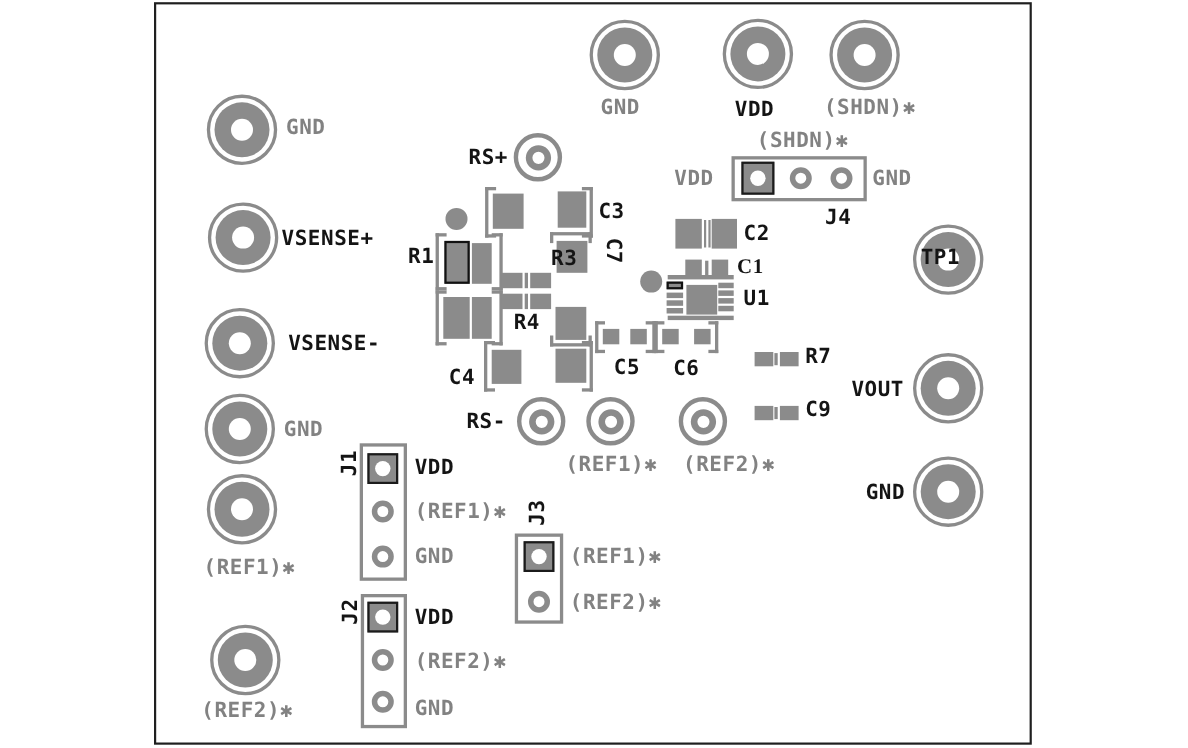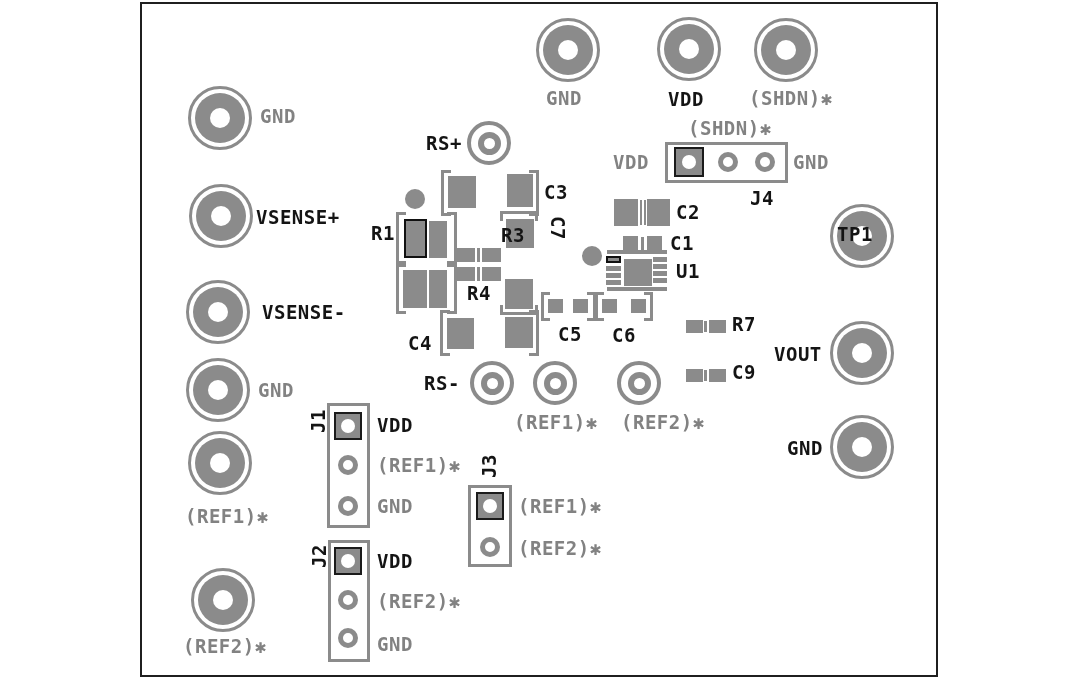--- a/index.html
+++ b/index.html
@@ -212,21 +212,21 @@
 
   <div class="pad" style="left:614px;top:199px;width:24px;height:27px;"></div>
   <div class="pad" style="left:647px;top:199px;width:23px;height:27px;"></div>
   <div class="tick" style="left:640px;top:200px;width:2px;height:25px;"></div>
   <div class="tick" style="left:644px;top:200px;width:2px;height:25px;"></div>
   <div class="lbl" style="left:676px;top:202px;">C2</div>
 
   <div class="pad" style="left:623px;top:236px;width:15px;height:15px;"></div>
   <div class="pad" style="left:647px;top:236px;width:15px;height:15px;"></div>
   <div class="tick" style="left:641px;top:237px;width:3px;height:13px;"></div>
-  <div class="lbl" style="left:670px;top:233px;">C1</div>
+  <div class="lbl" style="left:670px;top:233px;font-family:Liberation Serif, serif;">C1</div>
 
   <div class="pad" style="left:607px;top:250px;width:60px;height:4px;"></div>
   <div class="pad" style="left:607px;top:287px;width:60px;height:4px;"></div>
   <div class="pad pol" style="left:606px;top:256px;width:15px;height:7px;"></div>
   <div class="pad" style="left:606px;top:266px;width:15px;height:5px;"></div>
   <div class="pad" style="left:606px;top:273px;width:15px;height:5px;"></div>
   <div class="pad" style="left:606px;top:280px;width:15px;height:5px;"></div>
   <div class="pad" style="left:653px;top:257px;width:14px;height:5px;"></div>
   <div class="pad" style="left:653px;top:264px;width:14px;height:5px;"></div>
   <div class="pad" style="left:653px;top:271px;width:14px;height:5px;"></div>

